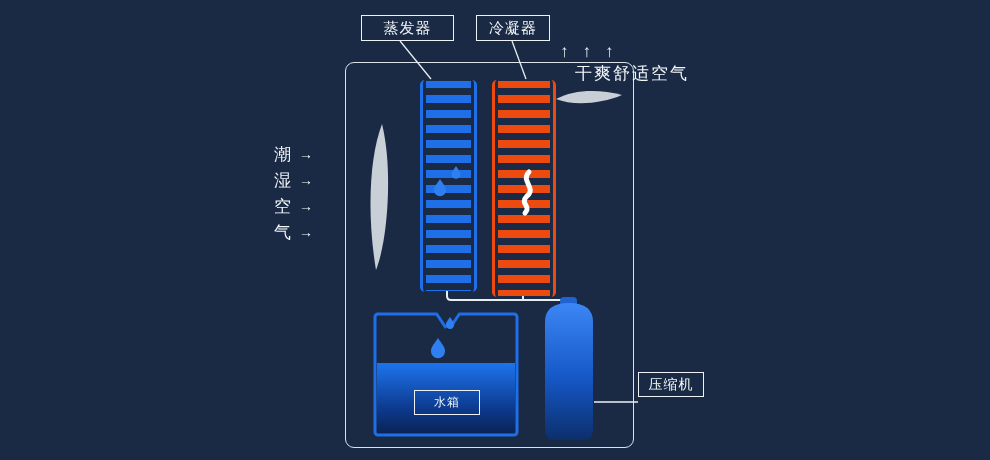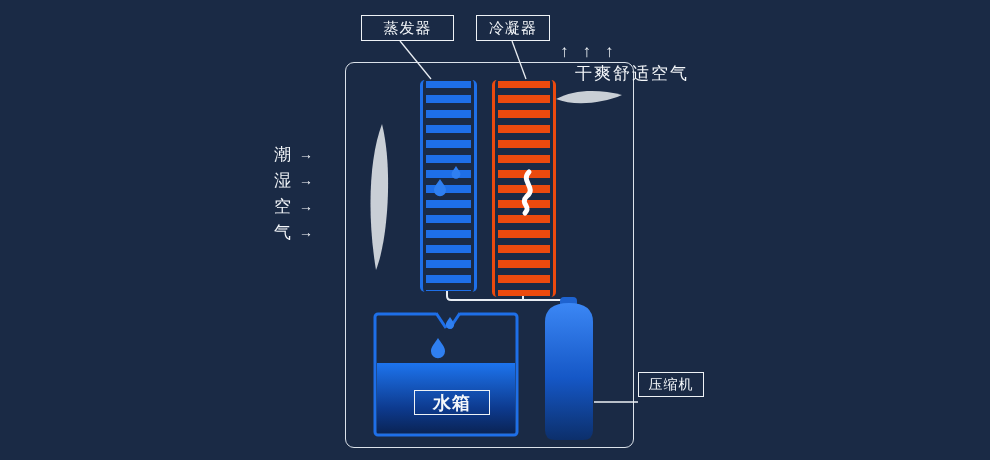--- a/index.html
+++ b/index.html
@@ -7,21 +7,21 @@
     position:relative; width:990px; height:460px; background:#1a2a45;
     font-family:"Liberation Sans", sans-serif; overflow:hidden;
   }
   .label-box {
     position:absolute; border:1.5px solid #eef2f6; color:#f4f7fa;
     font-size:15px; display:flex; align-items:center; justify-content:center;
     box-sizing:border-box; letter-spacing:1px;
   }
   .lb-evap { left:361px; top:15px; width:93px; height:26px; }
   .lb-cond { left:476px; top:15px; width:74px; height:26px; }
-  .lb-tank { left:414px; top:390px; width:76px; height:25px; font-size:18px;font-weight:bold; }
+  .lb-tank { left:414px; top:390px; width:66px; height:25px; font-size:12px; }
   .lb-comp { left:638px; top:372px; width:66px; height:25px; font-size:14px; }
   .dry-air {
     position:absolute; left:575px; top:14px; color:#f4f7fa;
     font-size:17px; letter-spacing:2px; white-space:nowrap;margin-top:48px;
   }
   .up-arrows {
     position:absolute; left:560px; top:42px; color:#eef2f6;
     font-size:17px; display:flex; gap:14px;
   }
   .humid { position:absolute; left:274px; top:141px; color:#f4f7fa; }

